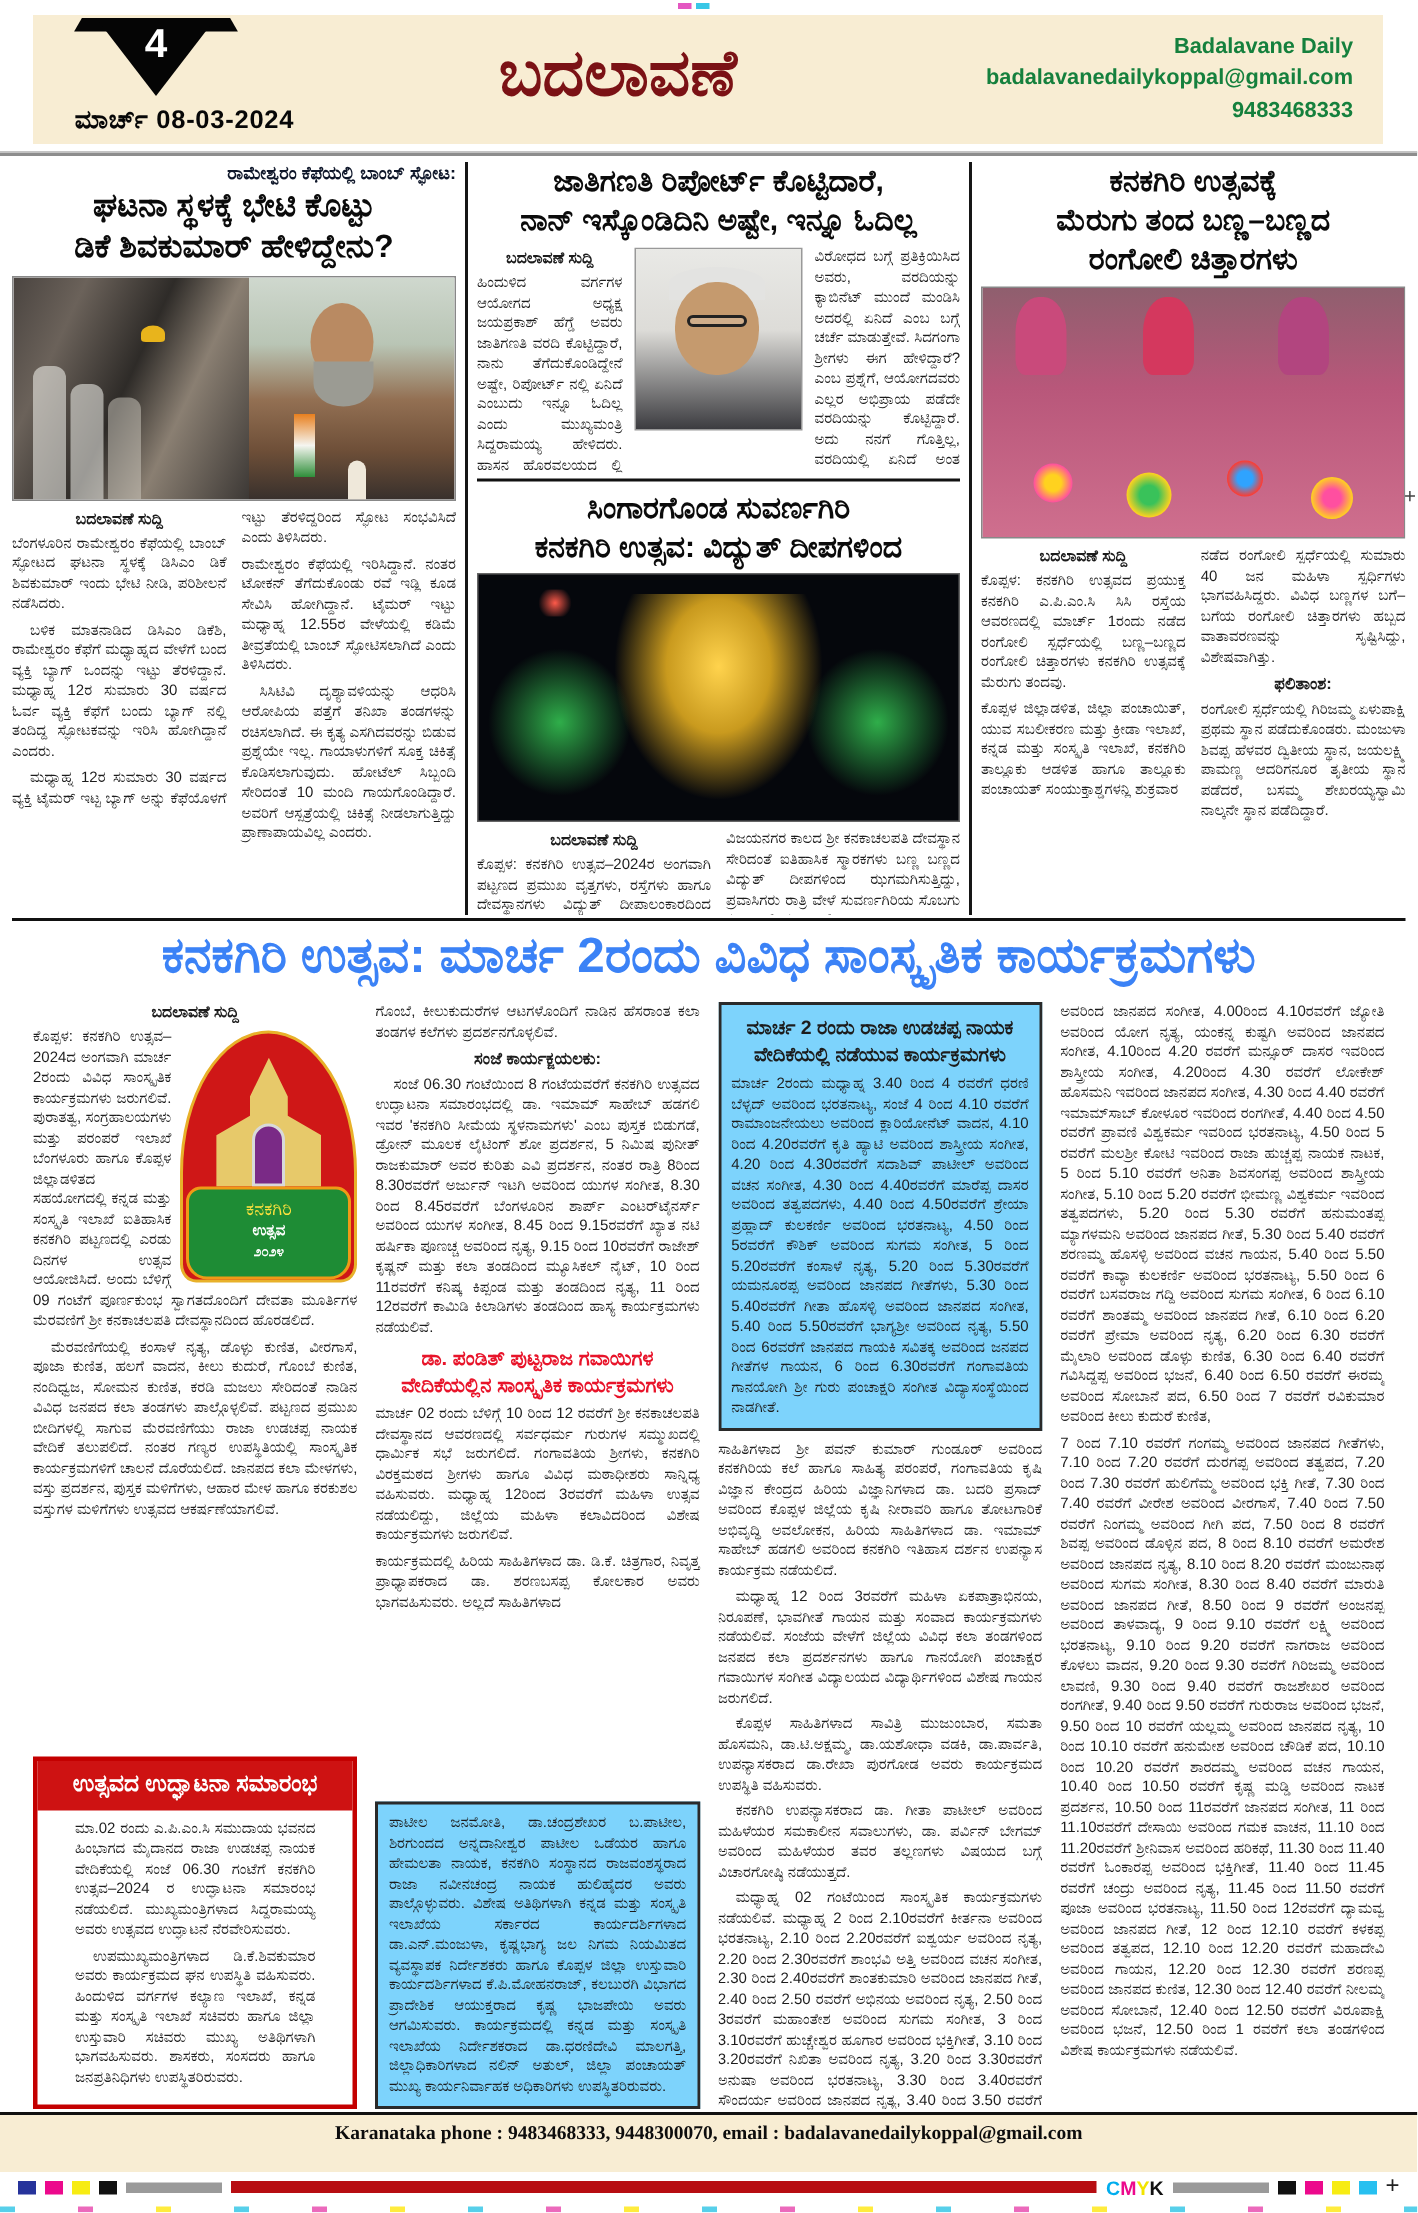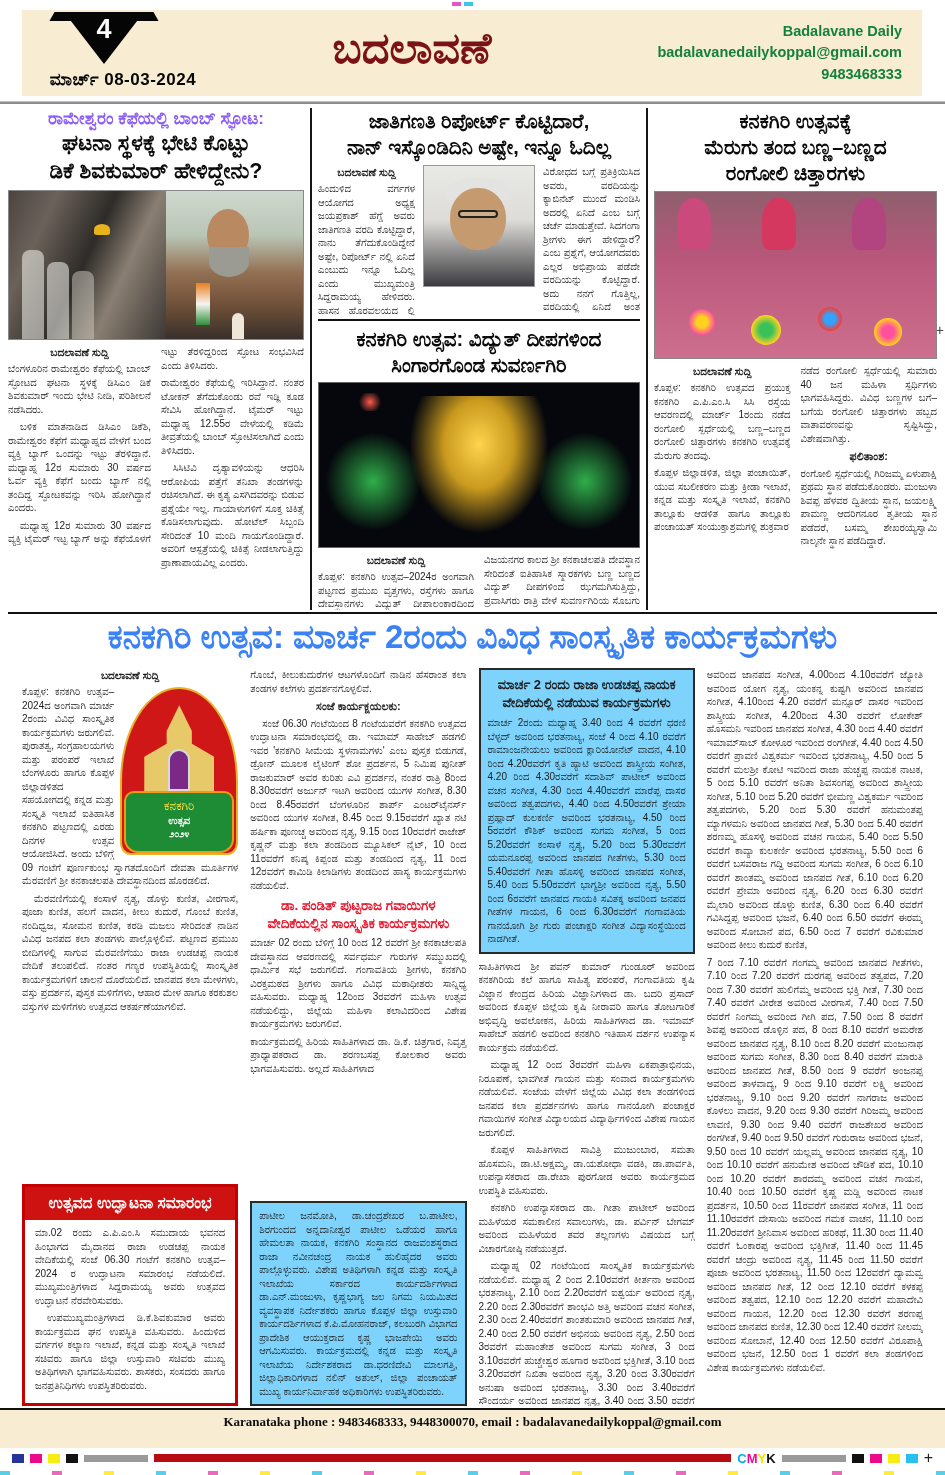--- a/index.html
+++ b/index.html
@@ -31,21 +31,21 @@
   .contact { width:300px; text-align:right; font-weight:bold; font-size:14.5px; line-height:1.45; color:#15803d; padding-right:20px; }
 
   .gray-rule { position:absolute; top:101px; left:0; right:0; height:3px; background:#8d8d8d; border-top:1px solid #c2c2c2; }
 
   
   .top-grid { position:absolute; top:108px; left:8px; right:8px; height:506px;
      display:grid; grid-template-columns:296px 14px 322px 14px 1fr; overflow:hidden;
      border-bottom:2px solid #111; padding-bottom:2px; }
   .vrule { width:2px; background:#161616; height:100%; margin:0 auto; }
 
-  .kicker { font-size:17px; font-weight:800; text-align:center; color:#8b5cf6; line-height:1.3; }
+  .kicker { font-size:12px; font-weight:800; text-align:right; color:#0f172a; line-height:1.3; }
   .head-xl { font-size:21.5px; font-weight:800; text-align:center; color:#0b0b0b; line-height:1.28; }
   .head-lg { font-size:20px; font-weight:800; text-align:center; color:#0b0b0b; line-height:1.3; }
 
   .body-cols { column-count:2; column-gap:10px; font-size:10px; line-height:1.35; text-align:justify; margin-top:5px; }
   .byline { font-weight:bold; text-align:center; font-size:10.5px; margin-bottom:3px; }
   .para { margin-bottom:4px; text-indent:12px; }
   .para.noindent { text-indent:0; }
 
   
   .photo { border:1px solid #888; overflow:hidden; position:relative; }
@@ -98,21 +98,21 @@
       border:2px solid #ef9a16; border-radius:10px 10px 14px 14px; text-align:center; color:#fff; padding-top:5px; }
   .fest-logo .banner .b1 { color:#ffe23e; font-weight:400; font-size:12px; }
   .fest-logo .banner .b2 { font-weight:700; font-size:10px; }
   .fest-logo .banner .b3 { font-weight:700; font-size:9px; }
 
   .sub-center { font-weight:800; text-align:center; font-size:11px; margin:4px 0 3px; text-indent:0; }
   .sub-red { font-weight:800; text-align:center; font-size:13.5px; color:#e8142a; line-height:1.3; margin:5px 0 4px; }
 
   .red-box { border:3px solid #c40000; margin-top:6px; flex:0 0 auto; }
   .red-box .rb-head { background:#ce1212; color:#fff; font-weight:800; text-align:center; font-size:15.5px; padding:6px 2px; }
-  .red-box .rb-body { padding:6px 10px 7px; }
+  .red-box .rb-body { padding:6px 25px 7px; }
 
   .yellow-box { background:#7dd3fc; border:2px solid #2a2a2a; padding:6px 7px; flex:0 0 auto; }
   .yellow-box .yb-title { font-weight:800; text-align:center; font-size:13px; line-height:1.35; margin-bottom:5px; }
 
   
   .footer-band { position:absolute; left:0; right:0; top:1408px; height:40px; background:#f8edd3;
       border-top:2px solid #111; text-align:center; font-family:"Liberation Serif", serif;
       font-weight:bold; font-size:13px; color:#0d0d0d; padding-top:3px; line-height:1.35; }
   .color-bar { position:absolute; left:0; right:0; top:1450px; height:16px; display:flex; align-items:center; gap:6px; padding:0 12px; }
   .sq { width:12px; height:9px; display:inline-block; }
@@ -197,22 +197,22 @@
             <span class="face"></span>
             <span class="specs"></span>
           </div>
           <div style="font-size:10px; line-height:1.35; text-align:justify;">
             <p>ವಿರೋಧದ ಬಗ್ಗೆ ಪ್ರತಿಕ್ರಿಯಿಸಿದ ಅವರು, ವರದಿಯನ್ನು ಕ್ಯಾಬಿನೆಟ್ ಮುಂದೆ ಮಂಡಿಸಿ ಅದರಲ್ಲಿ ಏನಿದೆ ಎಂಬ ಬಗ್ಗೆ ಚರ್ಚೆ ಮಾಡುತ್ತೇವೆ. ಸಿದಗಂಗಾ ಶ್ರೀಗಳು ಈಗ ಹೇಳಿದ್ದಾರೆ? ಎಂಬ ಪ್ರಶ್ನೆಗೆ, ಆಯೋಗದವರು ಎಲ್ಲರ ಅಭಿಪ್ರಾಯ ಪಡೆದೇ ವರದಿಯನ್ನು ಕೊಟ್ಟಿದ್ದಾರೆ. ಅದು ನನಗೆ ಗೊತ್ತಿಲ್ಲ, ವರದಿಯಲ್ಲಿ ಏನಿದೆ ಅಂತ ಗೊತ್ತಿಲ್ಲ ಎಂದರು.</p>
           </div>
         </div>
       </article>
 
       <article style="border-top:2px solid #111; margin-top:4px; padding-top:5px;">
+        <div class="head-lg">ಸಿಂಗಾರಗೊಂಡ ಸುವರ್ಣಗಿರಿ</div>
         <div class="head-lg">ಕನಕಗಿರಿ ಉತ್ಸವ: ವಿದ್ಯುತ್ ದೀಪಗಳಿಂದ</div>
-        <div class="head-lg">ಸಿಂಗಾರಗೊಂಡ ಸುವರ್ಣಗಿರಿ</div>
         <div class="temple-photo">
           <span class="glow-l"></span>
           <span class="glow-r"></span>
           <span class="glow-c"></span>
           <span class="spark"></span>
         </div>
         <div class="body-cols">
           <div class="byline">ಬದಲಾವಣೆ ಸುದ್ದಿ</div>
           <p class="para noindent">ಕೊಪ್ಪಳ: ಕನಕಗಿರಿ ಉತ್ಸವ–2024ರ ಅಂಗವಾಗಿ ಪಟ್ಟಣದ ಪ್ರಮುಖ ವೃತ್ತಗಳು, ರಸ್ತೆಗಳು ಹಾಗೂ ದೇವಸ್ಥಾನಗಳು ವಿದ್ಯುತ್ ದೀಪಾಲಂಕಾರದಿಂದ ಕಂಗೊಳಿಸುತ್ತಿವೆ. ಮಾರ್ಚ್ 2 ಮತ್ತು 3ರಂದು ನಡೆಯಲಿರುವ ಉತ್ಸವಕ್ಕೆ ಕನಕಗಿರಿ ಸಜ್ಜಾಗಿದೆ.</p>
           <p class="para noindent">ವಿಜಯನಗರ ಕಾಲದ ಶ್ರೀ ಕನಕಾಚಲಪತಿ ದೇವಸ್ಥಾನ ಸೇರಿದಂತೆ ಐತಿಹಾಸಿಕ ಸ್ಮಾರಕಗಳು ಬಣ್ಣ ಬಣ್ಣದ ವಿದ್ಯುತ್ ದೀಪಗಳಿಂದ ಝಗಮಗಿಸುತ್ತಿದ್ದು, ಪ್ರವಾಸಿಗರು ರಾತ್ರಿ ವೇಳೆ ಸುವರ್ಣಗಿರಿಯ ಸೊಬಗು ಕಣ್ತುಂಬಿಕೊಳ್ಳುತ್ತಿದ್ದಾರೆ.</p>
@@ -231,21 +231,21 @@
         <span class="fig" style="left:38%; background:#d4385e;"></span>
         <span class="fig" style="left:70%; background:#b2457f;"></span>
         <span class="dot" style="left:12%; bottom:14%; width:26px; height:26px; background:radial-gradient(circle,#ffd21f 30%,#ff4fa0 70%);"></span>
         <span class="dot" style="left:34%; bottom:8%; width:30px; height:30px; background:radial-gradient(circle,#39c25a 30%,#ffd21f 70%);"></span>
         <span class="dot" style="left:58%; bottom:16%; width:24px; height:24px; background:radial-gradient(circle,#2fa3ff 30%,#ff3b30 70%);"></span>
         <span class="dot" style="left:78%; bottom:7%; width:28px; height:28px; background:radial-gradient(circle,#ff4fa0 30%,#ffd21f 70%);"></span>
       </div>
       <div class="body-cols">
         <div class="byline">ಬದಲಾವಣೆ ಸುದ್ದಿ</div>
         <p class="para noindent">ಕೊಪ್ಪಳ: ಕನಕಗಿರಿ ಉತ್ಸವದ ಪ್ರಯುಕ್ತ ಕನಕಗಿರಿ ಎ.ಪಿ.ಎಂ.ಸಿ ಸಿಸಿ ರಸ್ತೆಯ ಆವರಣದಲ್ಲಿ ಮಾರ್ಚ್ 1ರಂದು ನಡೆದ ರಂಗೋಲಿ ಸ್ಪರ್ಧೆಯಲ್ಲಿ ಬಣ್ಣ–ಬಣ್ಣದ ರಂಗೋಲಿ ಚಿತ್ತಾರಗಳು ಕನಕಗಿರಿ ಉತ್ಸವಕ್ಕೆ ಮೆರುಗು ತಂದವು.</p>
-        <p class="para noindent">ಕೊಪ್ಪಳ ಜಿಲ್ಲಾಡಳಿತ, ಜಿಲ್ಲಾ ಪಂಚಾಯಿತ್, ಯುವ ಸಬಲೀಕರಣ ಮತ್ತು ಕ್ರೀಡಾ ಇಲಾಖೆ, ಕನ್ನಡ ಮತ್ತು ಸಂಸ್ಕೃತಿ ಇಲಾಖೆ, ಕನಕಗಿರಿ ತಾಲ್ಲೂಕು ಆಡಳಿತ ಹಾಗೂ ತಾಲ್ಲೂಕು ಪಂಚಾಯತ್ ಸಂಯುಕ್ತಾಶ್ರಮಗಳ್ಲಿ ಶುಕ್ರವಾರ</p>
+        <p class="para noindent">ಕೊಪ್ಪಳ ಜಿಲ್ಲಾಡಳಿತ, ಜಿಲ್ಲಾ ಪಂಚಾಯಿತ್, ಯುವ ಸಬಲೀಕರಣ ಮತ್ತು ಕ್ರೀಡಾ ಇಲಾಖೆ, ಕನ್ನಡ ಮತ್ತು ಸಂಸ್ಕೃತಿ ಇಲಾಖೆ, ಕನಕಗಿರಿ ತಾಲ್ಲೂಕು ಆಡಳಿತ ಹಾಗೂ ತಾಲ್ಲೂಕು ಪಂಚಾಯತ್ ಸಂಯುಕ್ತಾಶ್ಡಗಳನ್ಲಿ ಶುಕ್ರವಾರ</p>
         <p class="para noindent">ನಡೆದ ರಂಗೋಲಿ ಸ್ಪರ್ಧೆಯಲ್ಲಿ ಸುಮಾರು 40 ಜನ ಮಹಿಳಾ ಸ್ಪರ್ಧಿಗಳು ಭಾಗವಹಿಸಿದ್ದರು. ವಿವಿಧ ಬಣ್ಣಗಳ ಬಗೆ–ಬಗೆಯ ರಂಗೋಲಿ ಚಿತ್ತಾರಗಳು ಹಬ್ಬದ ವಾತಾವರಣವನ್ನು ಸೃಷ್ಟಿಸಿದ್ದು, ವಿಶೇಷವಾಗಿತ್ತು.</p>
         <div class="sub-center">ಫಲಿತಾಂಶ:</div>
         <p class="para noindent">ರಂಗೋಲಿ ಸ್ಪರ್ಧೆಯಲ್ಲಿ ಗಿರಿಜಮ್ಮ ಏಳುಪಾಕ್ಷಿ ಪ್ರಥಮ ಸ್ಥಾನ ಪಡೆದುಕೊಂಡರು. ಮಂಜುಳಾ ಶಿವಪ್ಪ ಹೆಳವರ ದ್ವಿತೀಯ ಸ್ಥಾನ, ಜಯಲಕ್ಷ್ಮಿ ಪಾಮಣ್ಣ ಆದರಿಗನೂರ ತೃತೀಯ ಸ್ಥಾನ ಪಡೆದರೆ, ಬಸಮ್ಮ ಶೇಖರಯ್ಯಸ್ವಾಮಿ ನಾಲ್ಕನೇ ಸ್ಥಾನ ಪಡೆದಿದ್ದಾರೆ.</p>
       </div>
     </article>
   </section>
 
   <div class="band-head">ಕನಕಗಿರಿ ಉತ್ಸವ: ಮಾರ್ಚ 2ರಂದು ವಿವಿಧ ಸಾಂಸ್ಕೃತಿಕ ಕಾರ್ಯಕ್ರಮಗಳು</div>
 
   <section class="bottom-grid">

